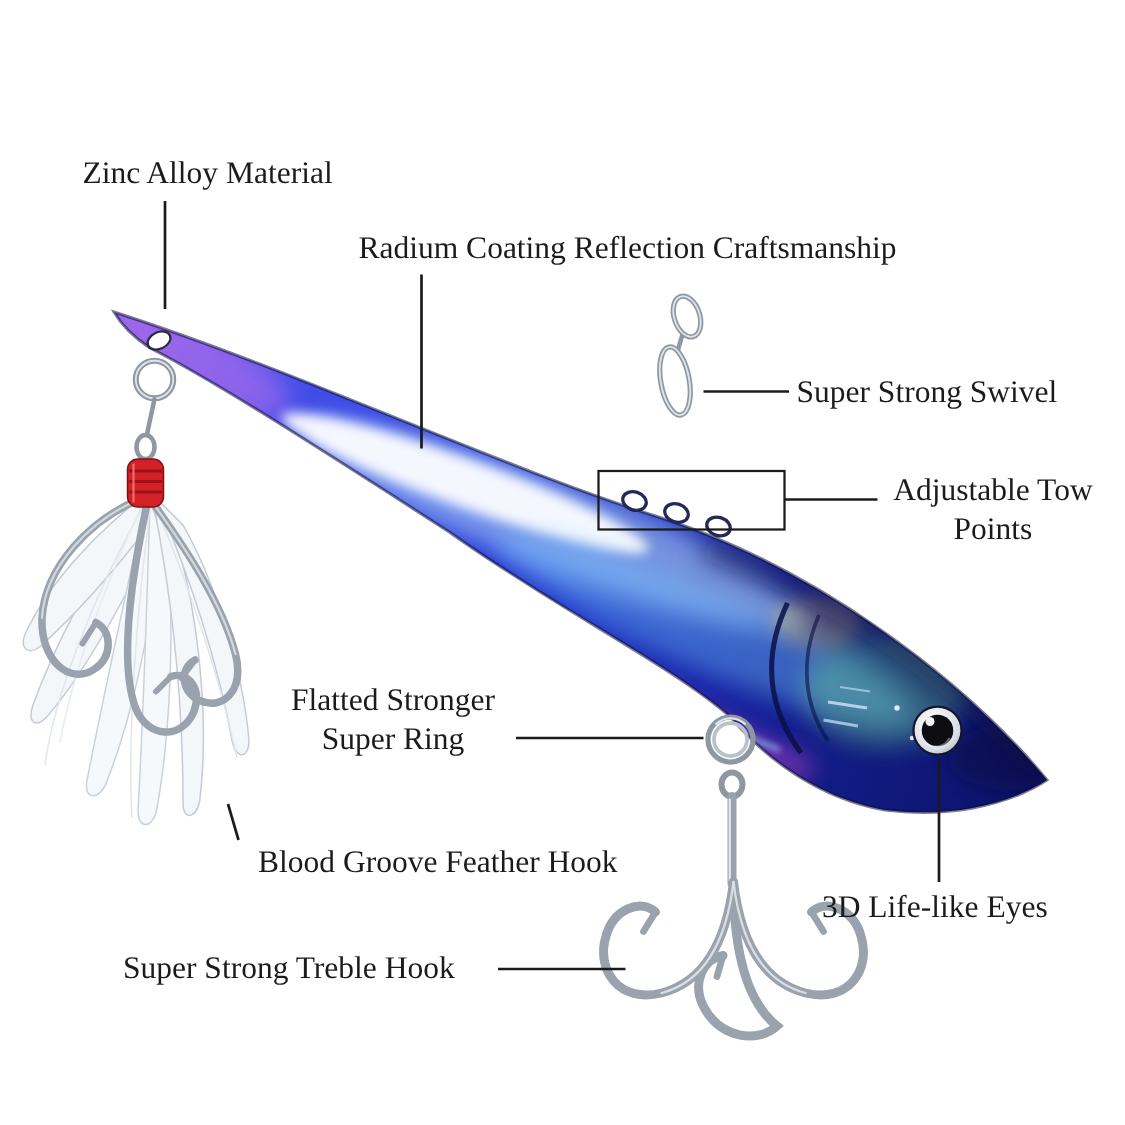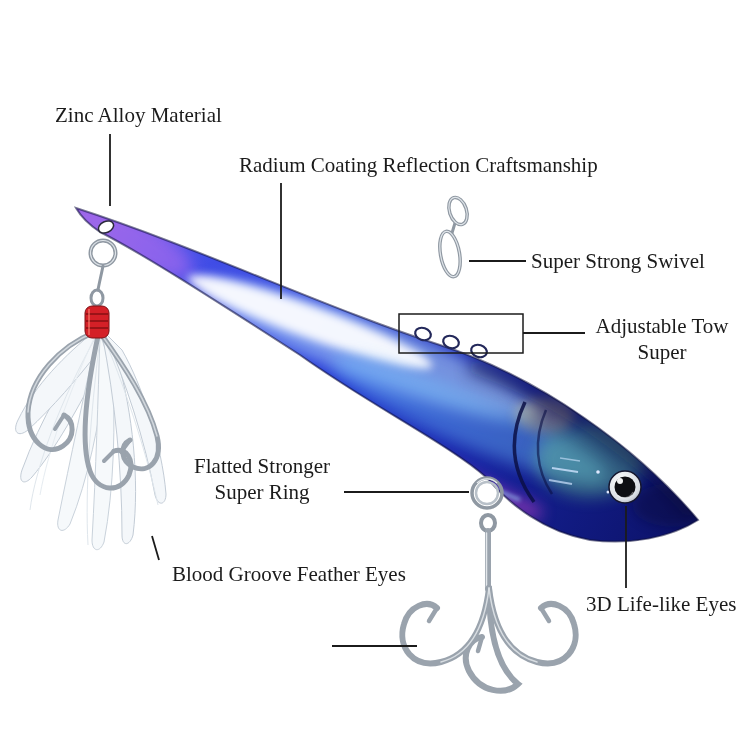--- a/index.html
+++ b/index.html
@@ -168,19 +168,20 @@
       <line x1="152" y1="536" x2="159" y2="560"></line>
       <line x1="332" y1="646" x2="417" y2="646"></line>
       <line x1="626" y1="506" x2="626" y2="588"></line>
     </g>
   </svg>
 
   <div class="label" style="left:55px;top:102px;">Zinc Alloy Material</div>
   <div class="label" style="left:531px;top:248px;">Super Strong Swivel</div>
   <div class="label" style="left:239px;top:152px;">Radium Coating Reflection Craftsmanship</div>
   <div class="label center" style="left:588px;top:313px;width:148px;">Adjustable Tow
-Super</div>
+Points</div>
   <div class="label center" style="left:181px;top:453px;width:162px;">Flatted Stronger
 Super Ring</div>
-  <div class="label" style="left:172px;top:561px;">Blood Groove Feather Eyes</div>
-  <div class="label" style="left:586px;top:591px;">3D Life-like Eyes</div>
+  <div class="label" style="left:172px;top:561px;">Blood Groove Feather Hook</div>
+  <div class="label" style="left:82px;top:632px;">Super Strong Treble Hook</div>
+  <div class="label" style="left:548px;top:591px;">3D Life-like Eyes</div>
 
 </div>
 
 </body></html>

